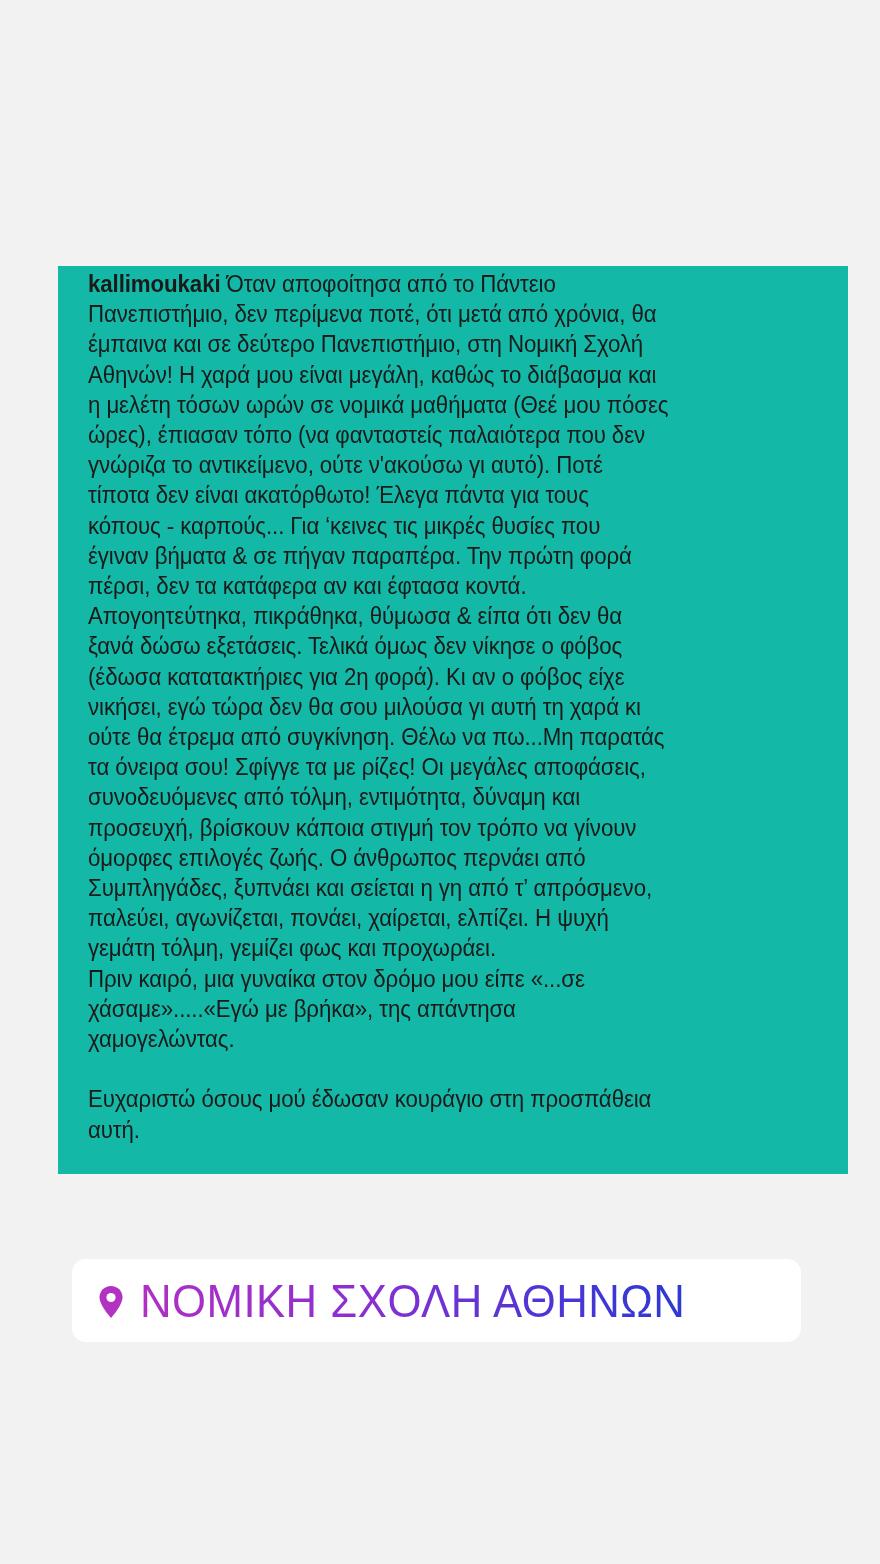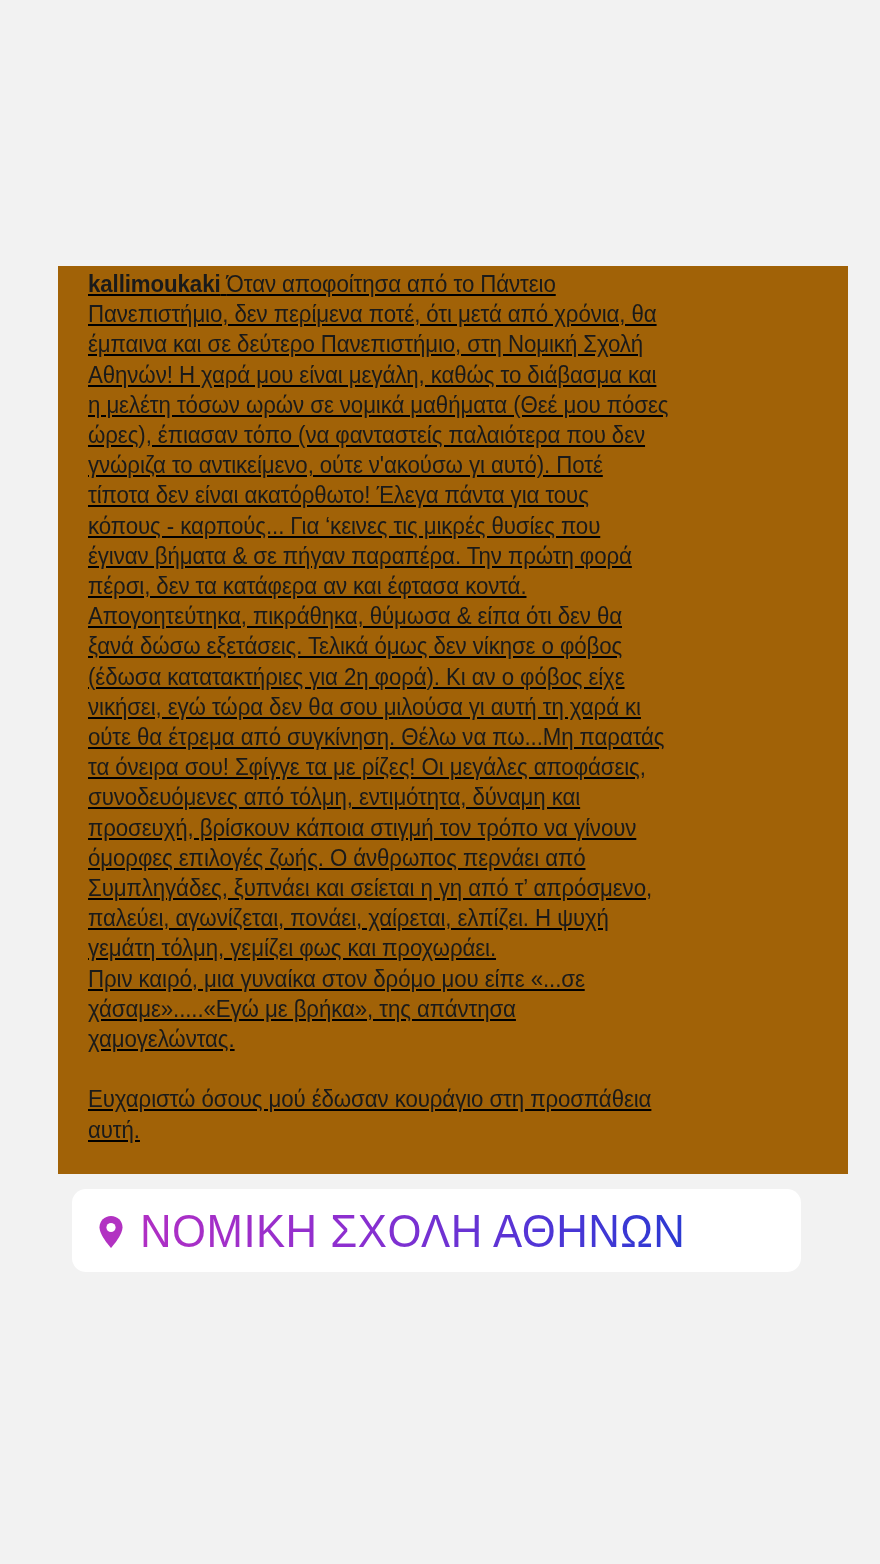--- a/index.html
+++ b/index.html
@@ -13,24 +13,23 @@
       position: relative;
       overflow: hidden;
       font-family: "Liberation Sans", "DejaVu Sans", sans-serif;
     }
     .caption-card {
       position: absolute;
       left: 58px;
       top: 266px;
       width: 790px;
       height: 908px;
-      background: #a16207;
+      background: #14b8a6;
       box-sizing: border-box;
       padding: 3px 22px 0 30px;
-      text-decoration: underline;
     }
     .caption-text {
       font-size: 24.6px;
       line-height: 30.2px;
       color: #1a1a1a;
       letter-spacing: -0.1px;
       transform: scaleX(0.905);
       transform-origin: left top;
       width: 820px;
     }
@@ -40,21 +39,21 @@
     .username {
       font-weight: bold;
       color: #1a1a1a;
     }
     .blank {
       height: 30.2px;
     }
     .location-sticker {
       position: absolute;
       left: 72px;
-      top: 1189px;
+      top: 1259px;
       width: 729px;
       height: 83px;
       background: #ffffff;
       border-radius: 14px;
       display: flex;
       align-items: center;
       box-sizing: border-box;
       padding-left: 26px;
     }
     .pin-icon {

